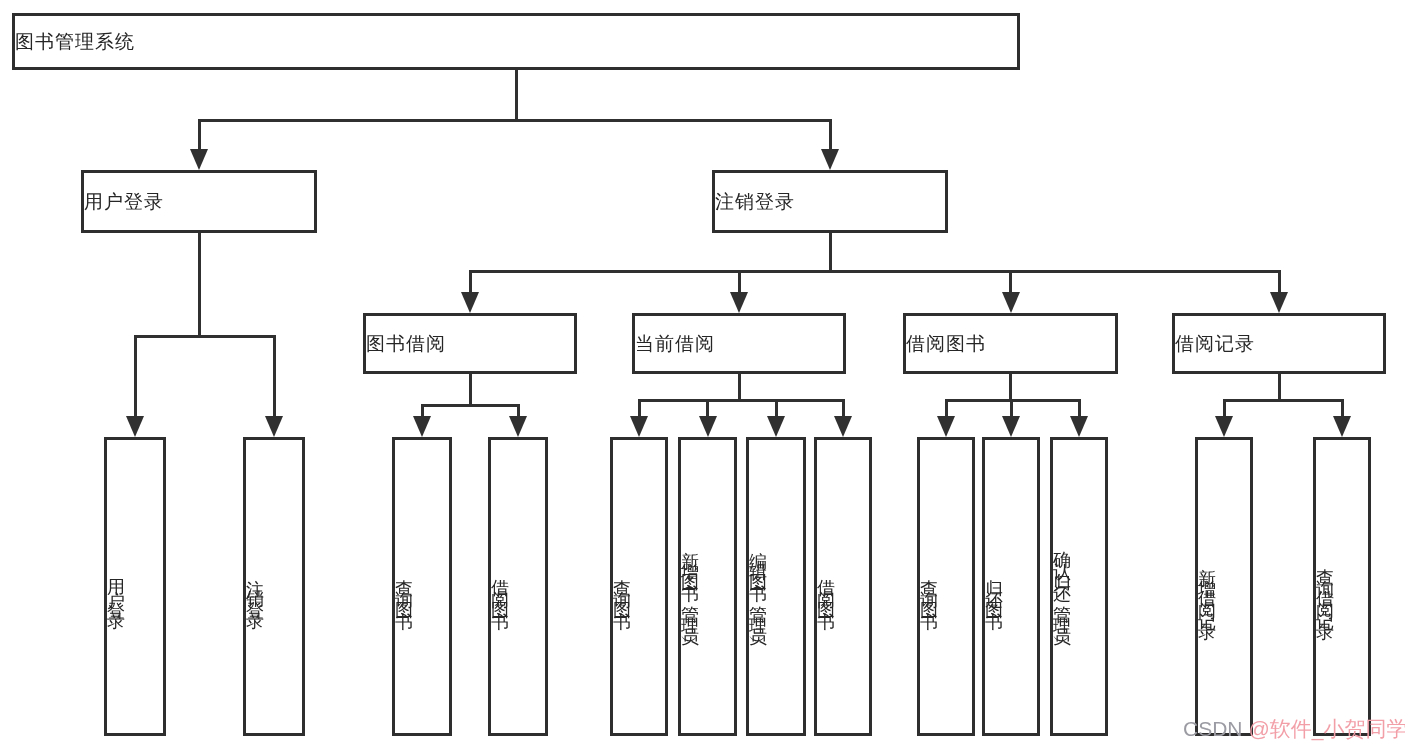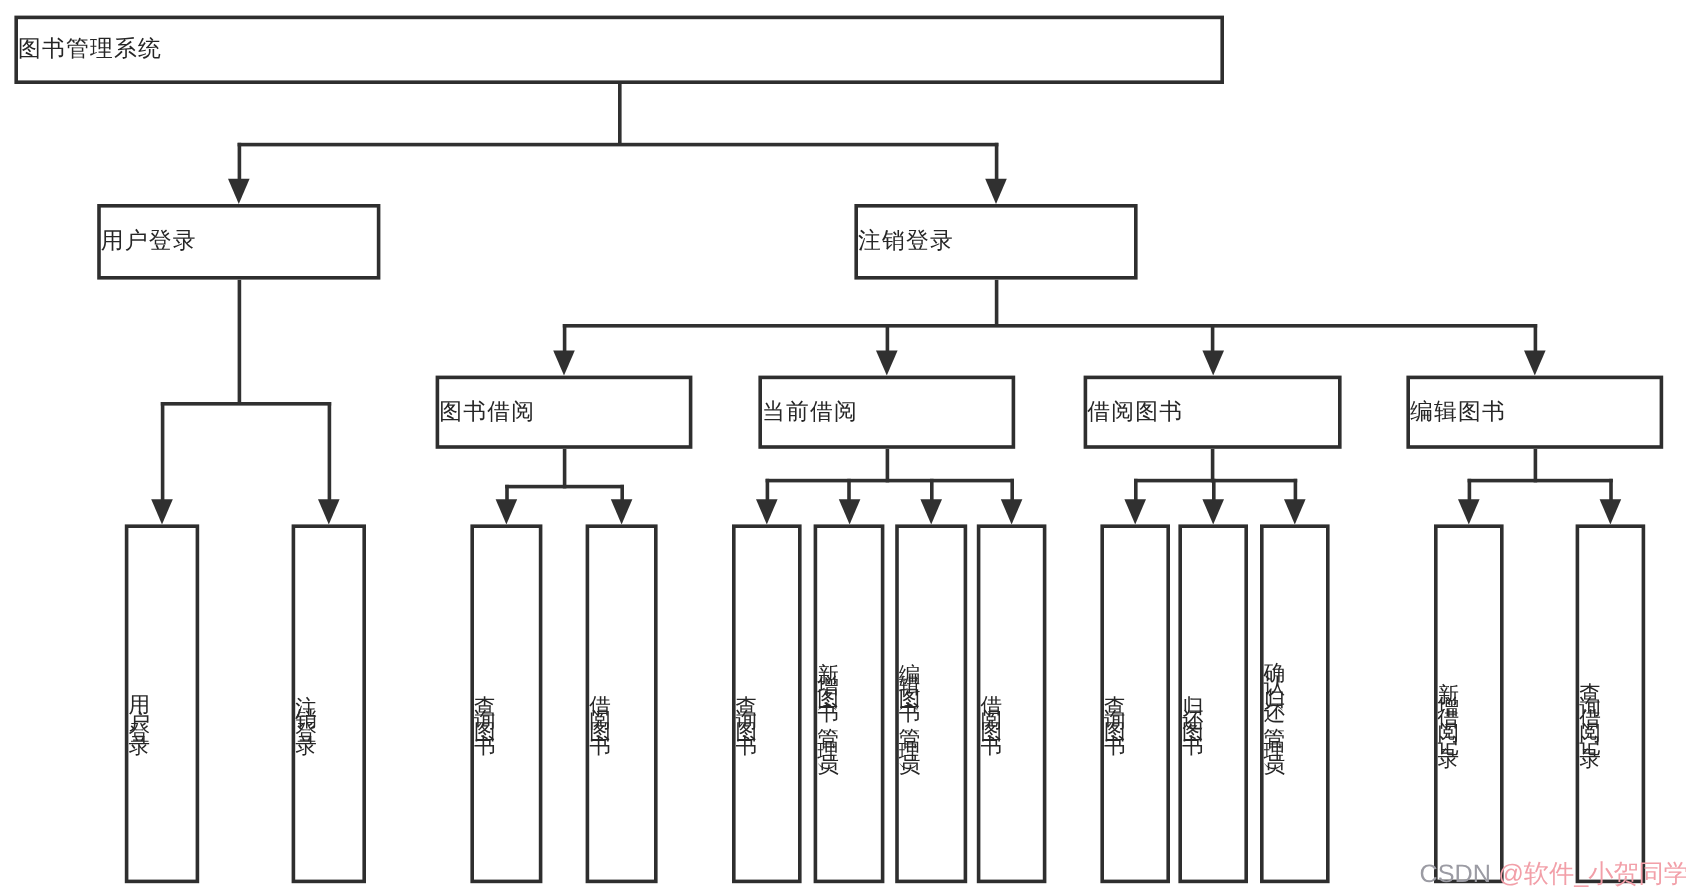--- a/index.html
+++ b/index.html
@@ -108,21 +108,21 @@
   <div class="box hbox" style="left:363px;top:313px;width:214px;height:61px;">
     <span>图书借阅</span>
   </div>
   <div class="box hbox" style="left:632px;top:313px;width:214px;height:61px;">
     <span>当前借阅</span>
   </div>
   <div class="box hbox" style="left:903px;top:313px;width:215px;height:61px;">
     <span>借阅图书</span>
   </div>
   <div class="box hbox" style="left:1172px;top:313px;width:214px;height:61px;">
-    <span>编辑图书</span>
+    <span>借阅记录</span>
   </div>
 
   <div class="box vbox" style="left:104px;top:437px;width:62px;height:299px;">
     <span>用户登录</span>
   </div>
   <div class="box vbox" style="left:243px;top:437px;width:62px;height:299px;">
     <span>注销登录</span>
   </div>
 
   <div class="box vbox" style="left:392px;top:437px;width:60px;height:299px;">

